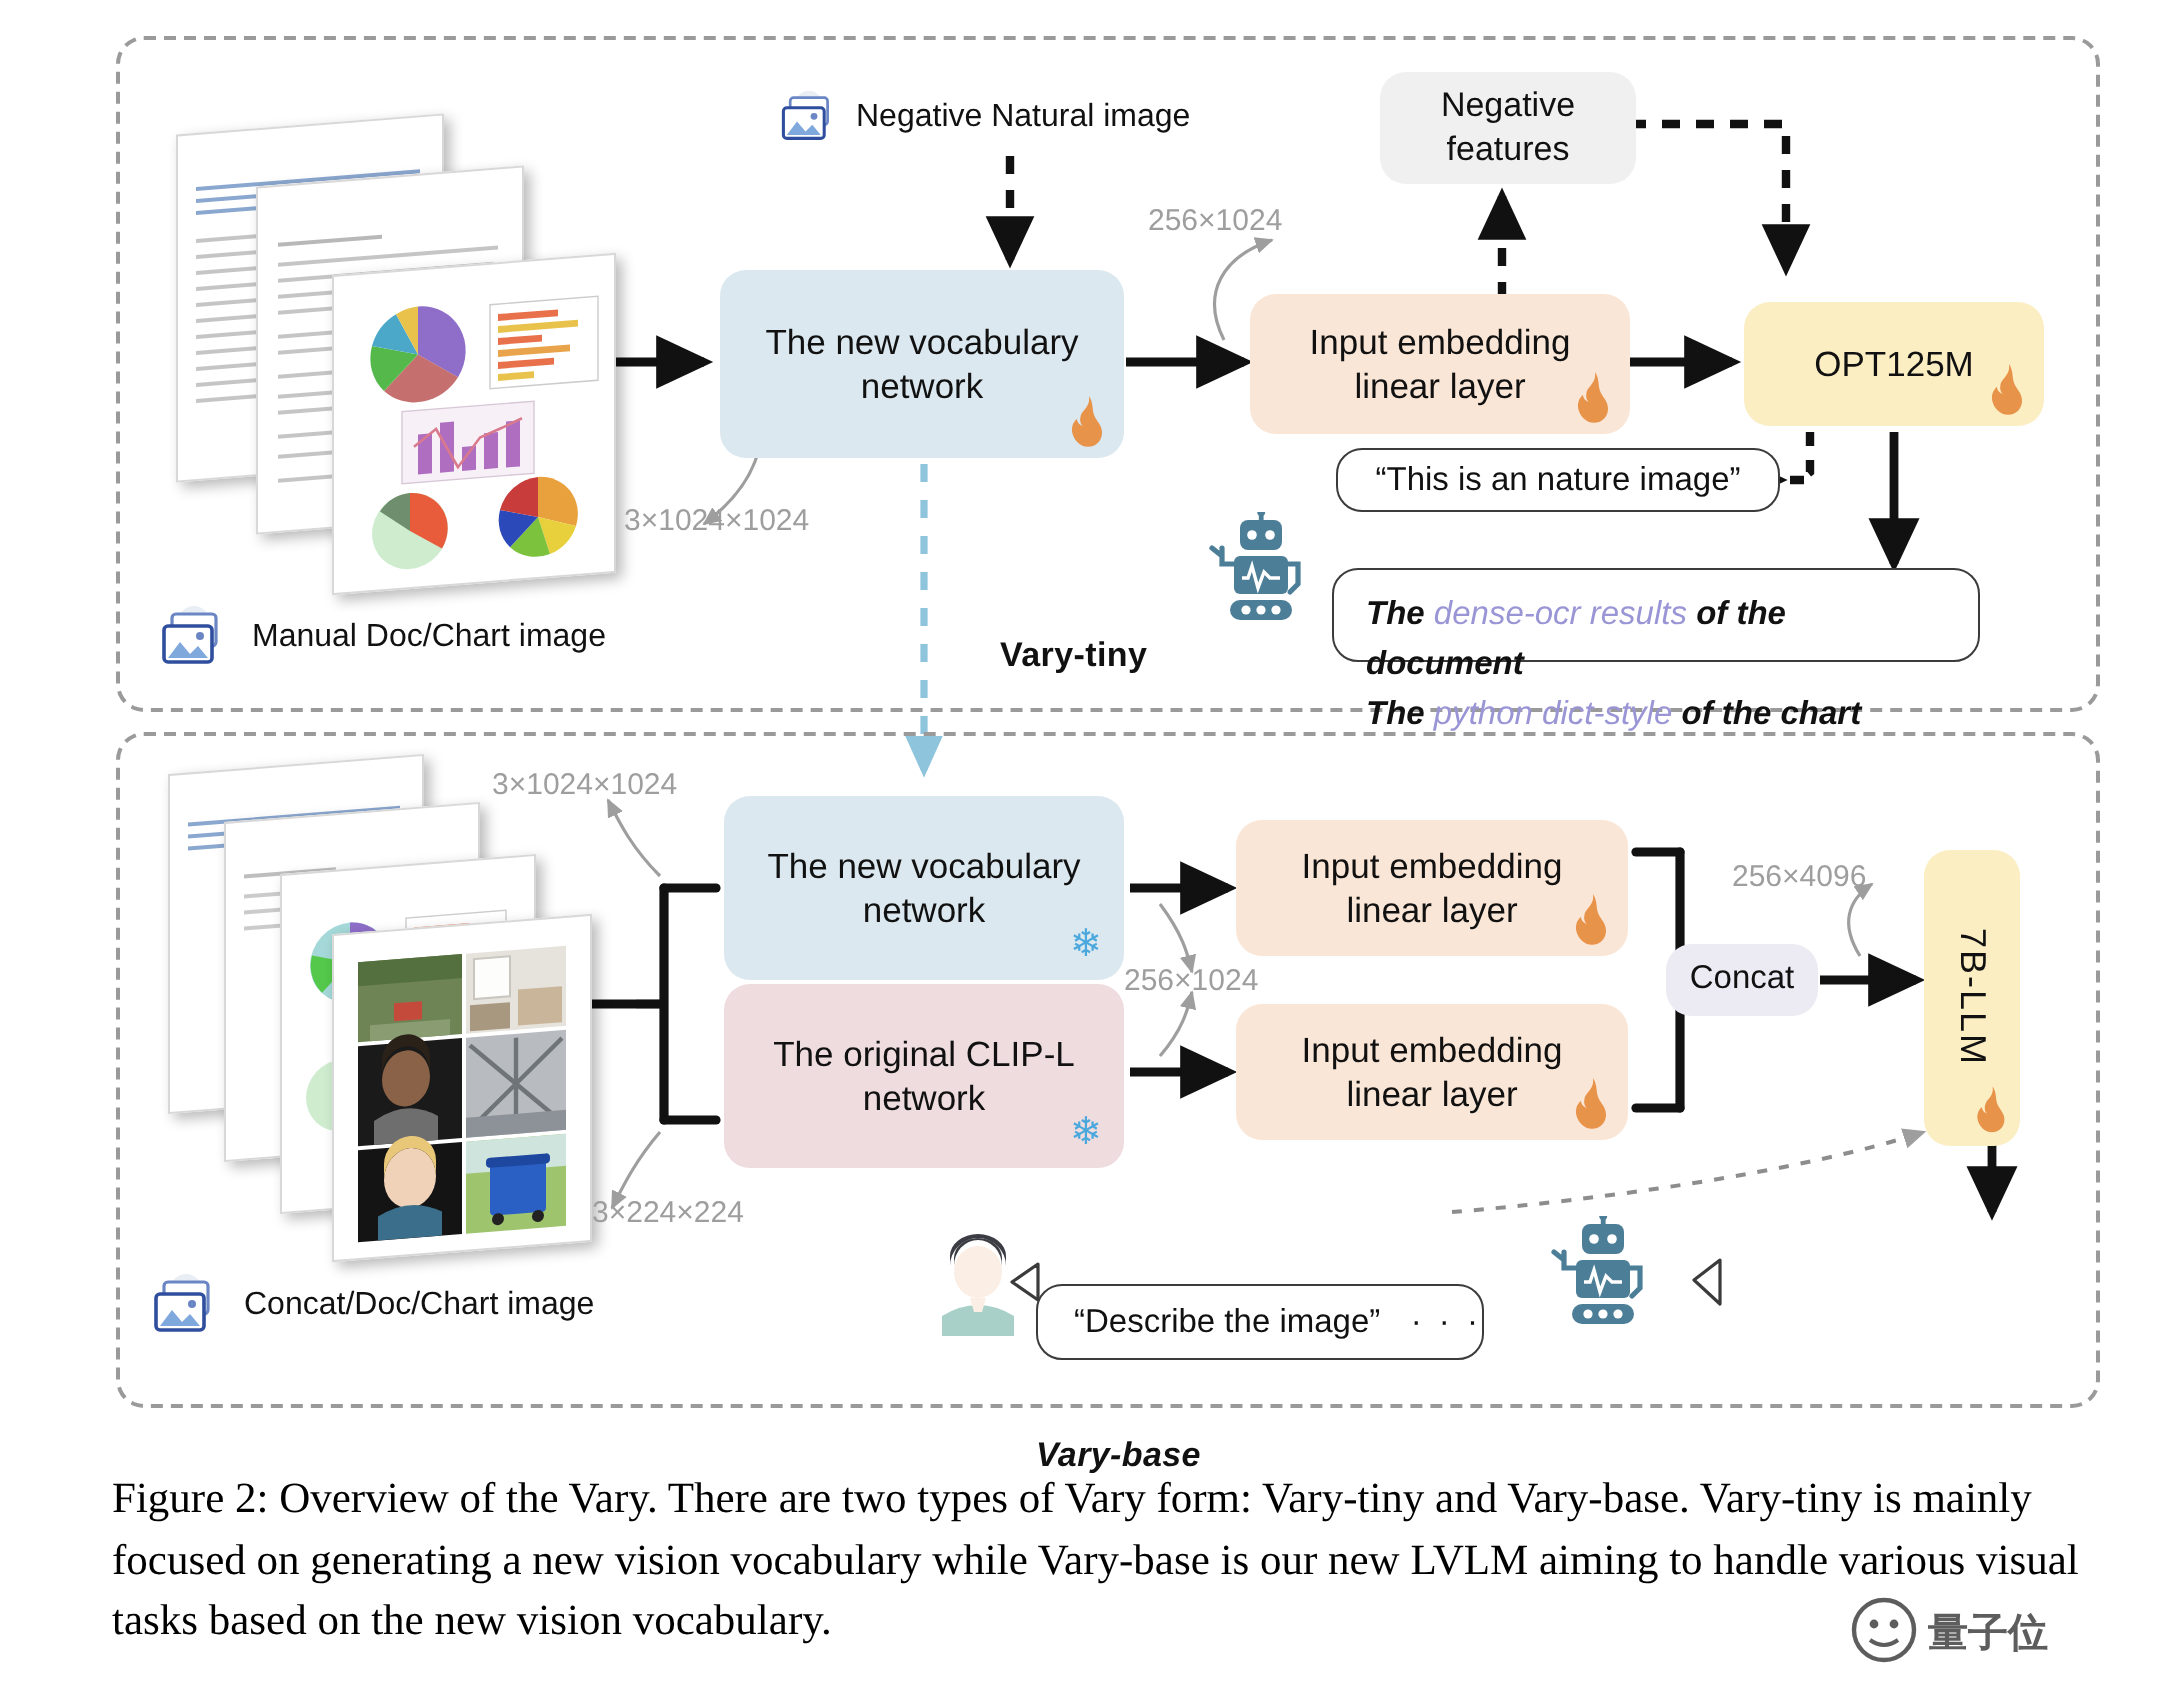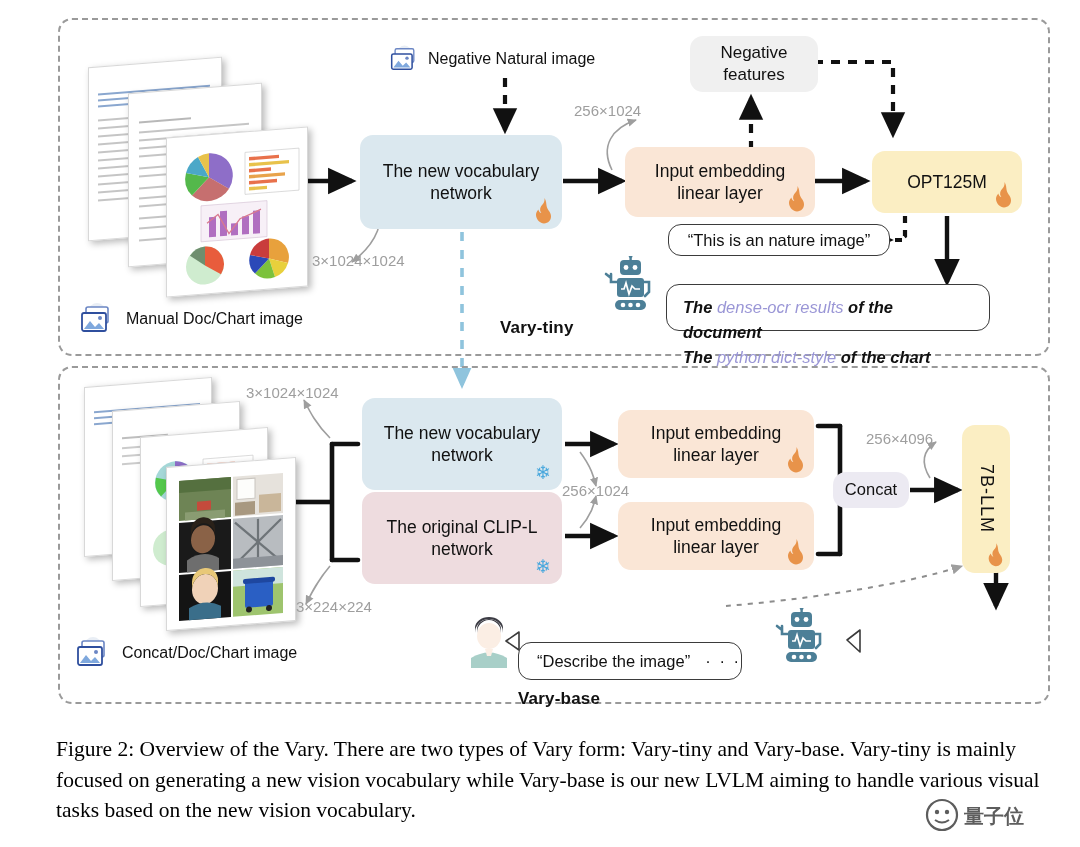--- a/index.html
+++ b/index.html
@@ -302,21 +302,21 @@
   <div class="outbox" style="left:666px;top:284px;width:324px;height:47px;">
     <div>
       <span>The </span><span class="purple">dense-ocr results</span><span> of the document</span>
     </div>
     <div>
       <span>The </span><span class="purple">python dict-style</span><span> of the chart</span>
     </div>
   </div>
 
   <div class="panel" id="panel-base"></div>
-  <div class="panel-label" style="left:518px;top:689px;">Vary-base</div>
+  <div class="panel-label" style="left:518px;top:718px;font-style:italic;">Vary-base</div>
 
   <div>
     <div class="sheet" style="left:84px;top:382px;width:126px;height:168px;transform:skewY(-4.5deg);">
       <div class="docline" style="left:9px;top:24px;width:106px;"></div>
       <div class="docline" style="left:9px;top:30px;width:102px;"></div>
       <div class="docline" style="left:9px;top:36px;width:66px;"></div>
     </div>
     <div class="sheet" style="left:112px;top:406px;width:126px;height:168px;transform:skewY(-4.5deg);">
       <div class="docline dk" style="left:9px;top:26px;width:46px;opacity:.5;"></div>
       <div class="docline dk" style="left:9px;top:36px;width:104px;opacity:.4;"></div>

